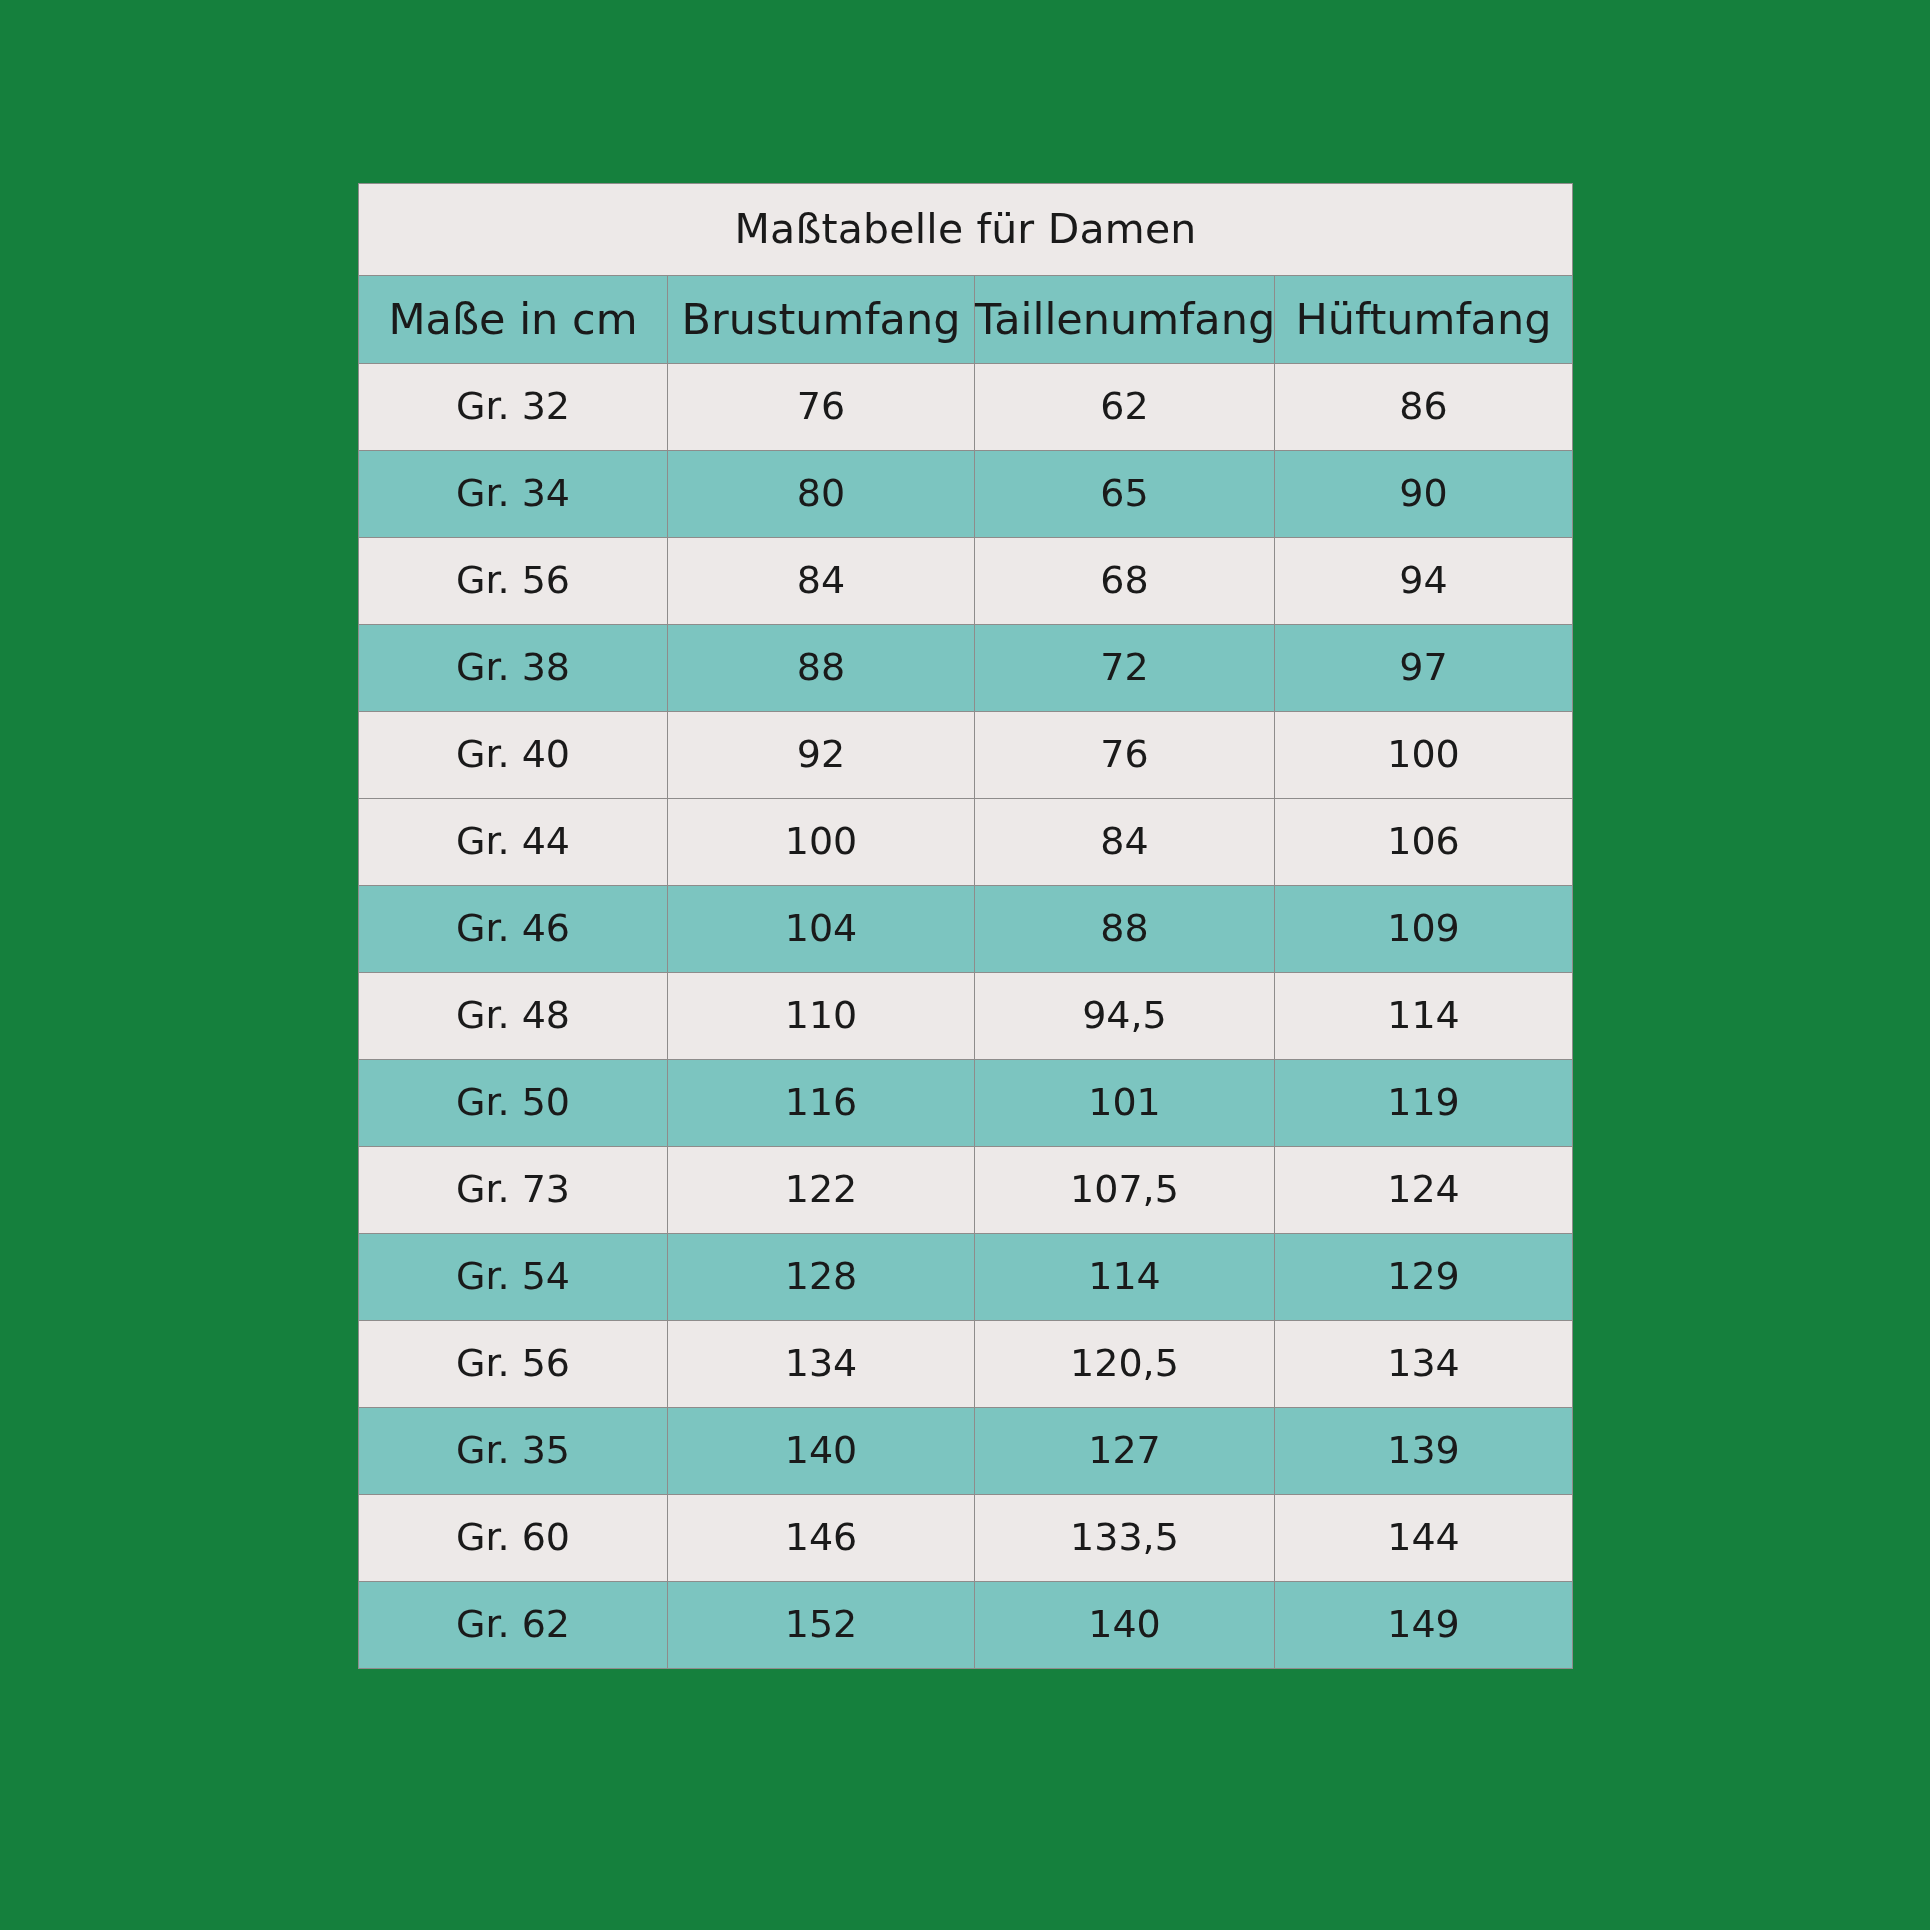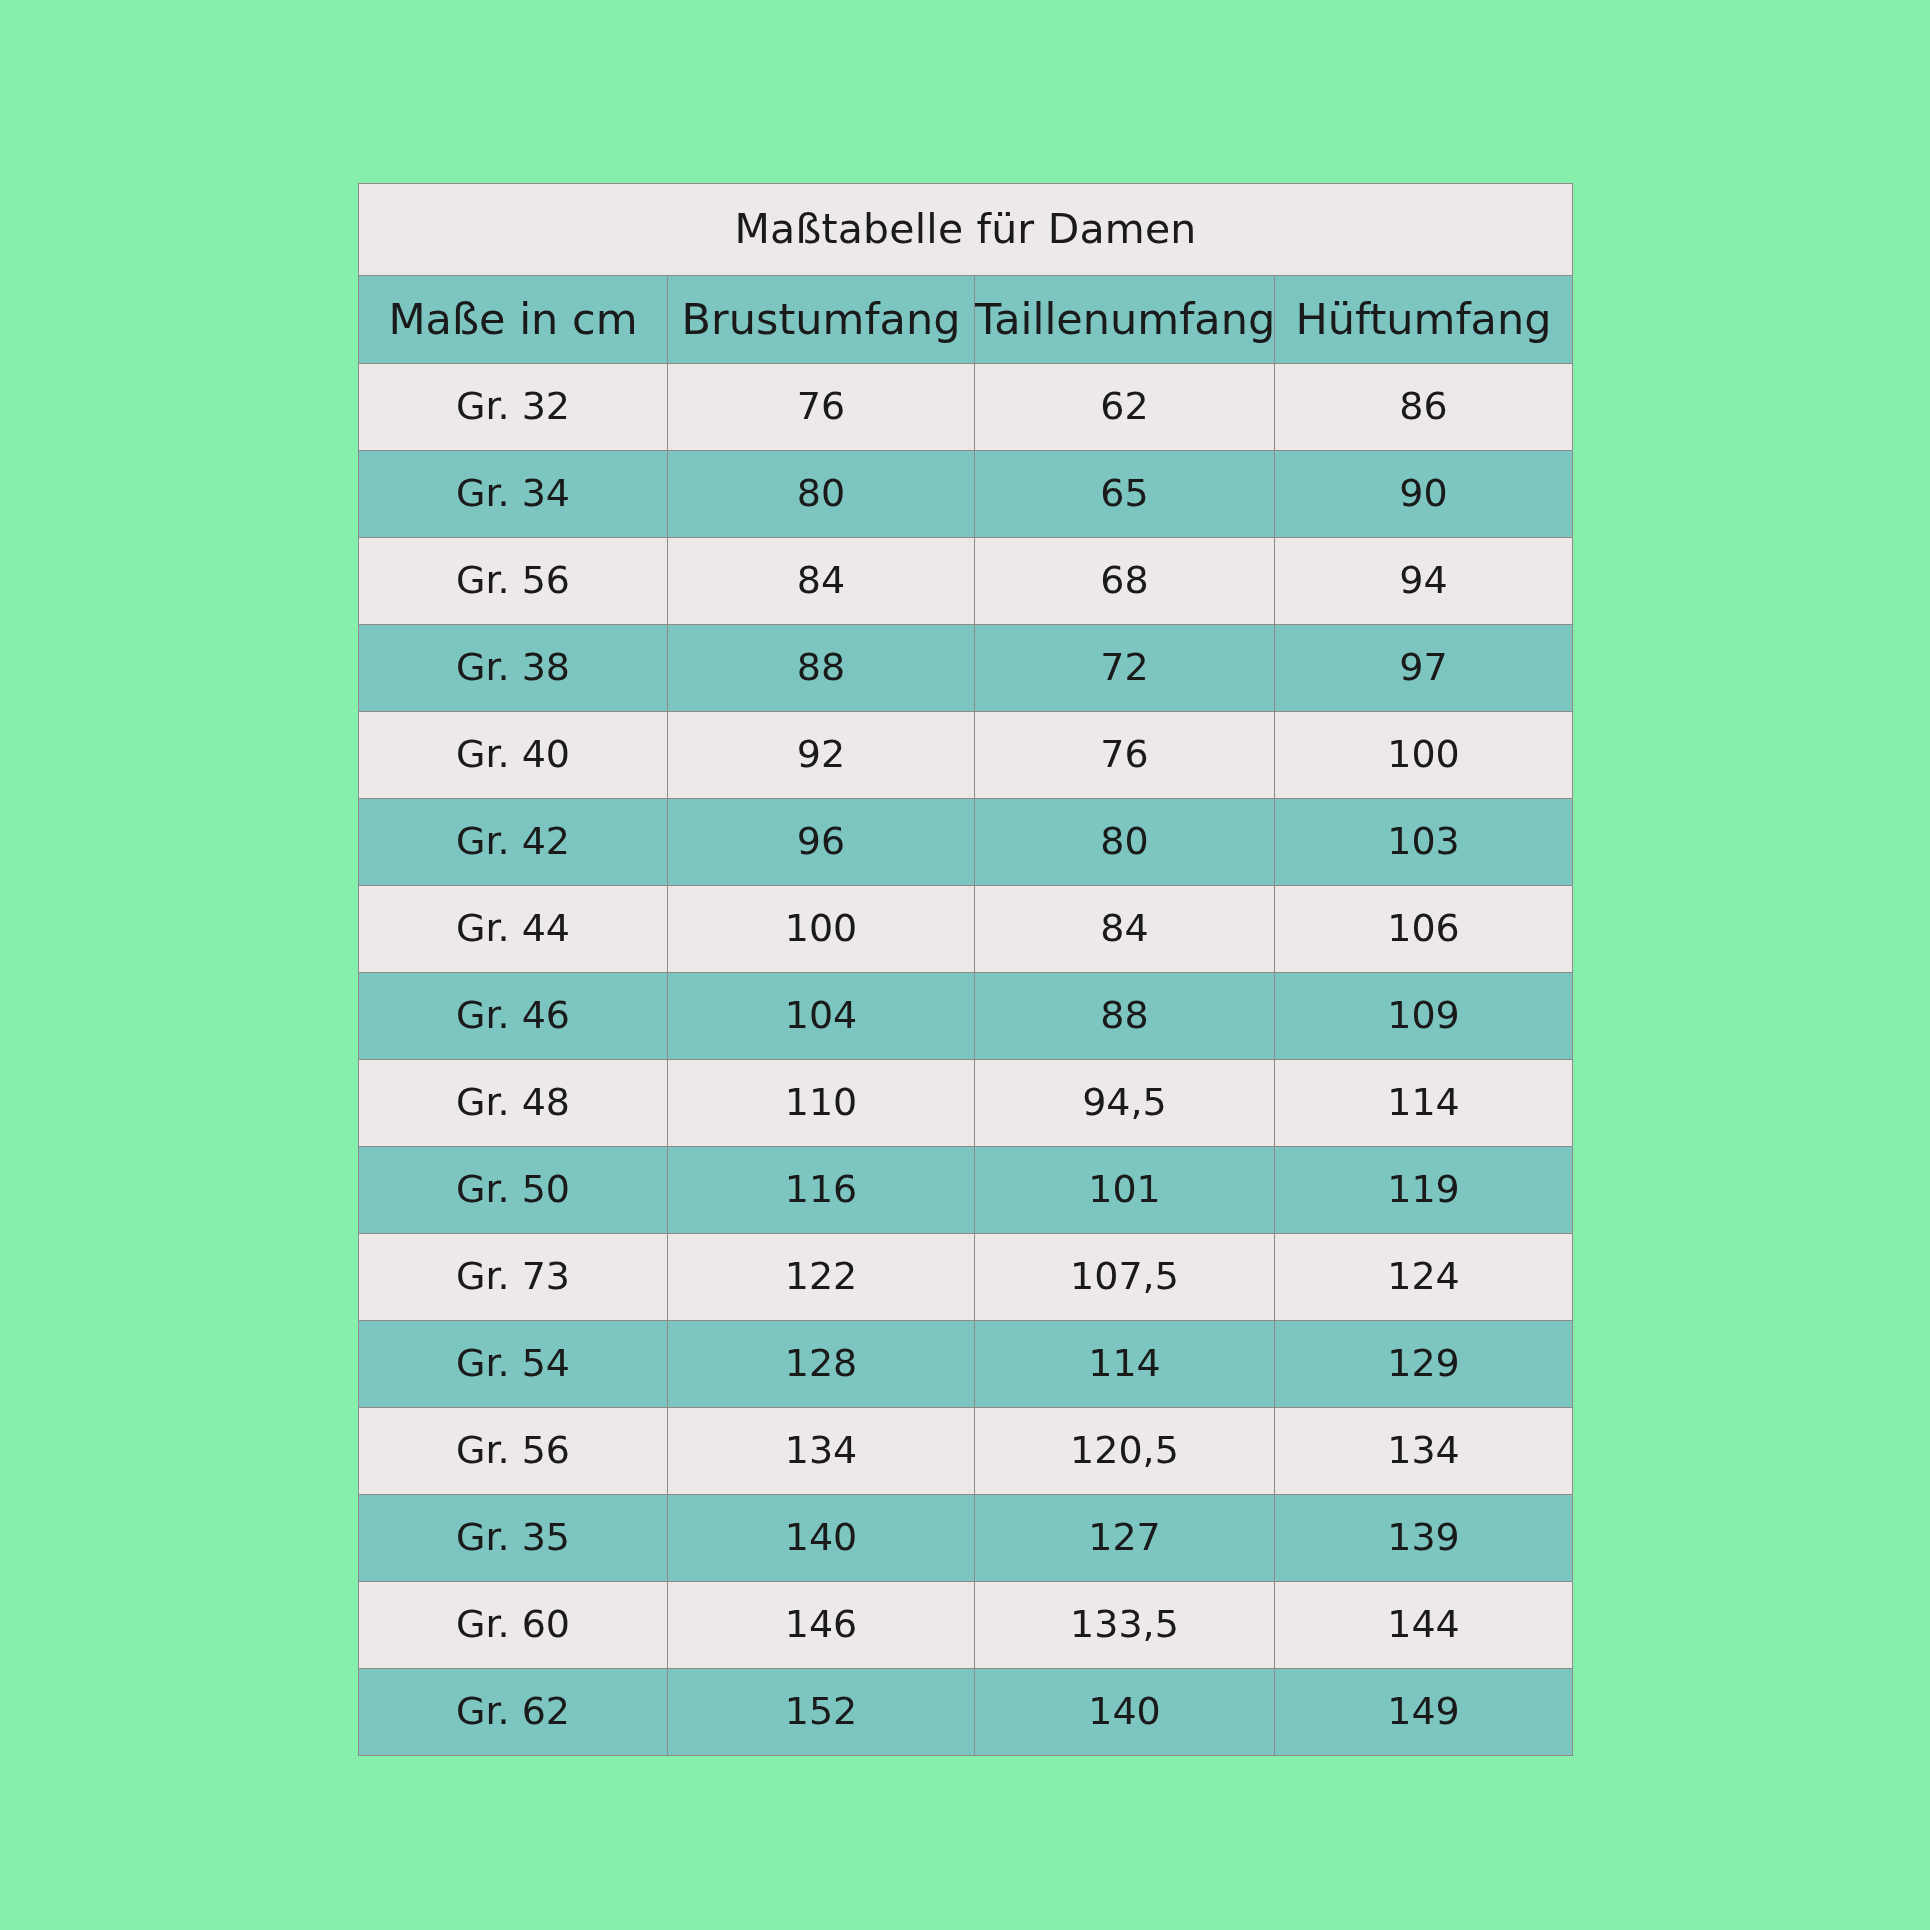--- a/index.html
+++ b/index.html
@@ -10,21 +10,21 @@
     width: 1930px;
     height: 1930px;
     background: #ede9e8;
     font-family: "DejaVu Sans", sans-serif;
     overflow: hidden;
   }
   #page {
     position: relative;
     width: 1930px;
     height: 1930px;
-    background: #86efac;
+    background: #15803d;
   }
   #size-table {
     position: absolute;
     left: 358px;
     top: 183px;
     width: 1214px;
     border-collapse: collapse;
     table-layout: fixed;
     background: #ede9e8;
   }
@@ -110,26 +110,20 @@
           <td class="data-cell">88</td>
           <td class="data-cell">72</td>
           <td class="data-cell">97</td>
         </tr>
         <tr class="row-light">
           <td class="data-cell">Gr. 40</td>
           <td class="data-cell">92</td>
           <td class="data-cell">76</td>
           <td class="data-cell">100</td>
         </tr>
-        <tr class="row-teal">
-          <td class="data-cell">Gr. 42</td>
-          <td class="data-cell">96</td>
-          <td class="data-cell">80</td>
-          <td class="data-cell">103</td>
-        </tr>
         <tr class="row-light">
           <td class="data-cell">Gr. 44</td>
           <td class="data-cell">100</td>
           <td class="data-cell">84</td>
           <td class="data-cell">106</td>
         </tr>
         <tr class="row-teal">
           <td class="data-cell">Gr. 46</td>
           <td class="data-cell">104</td>
           <td class="data-cell">88</td>

